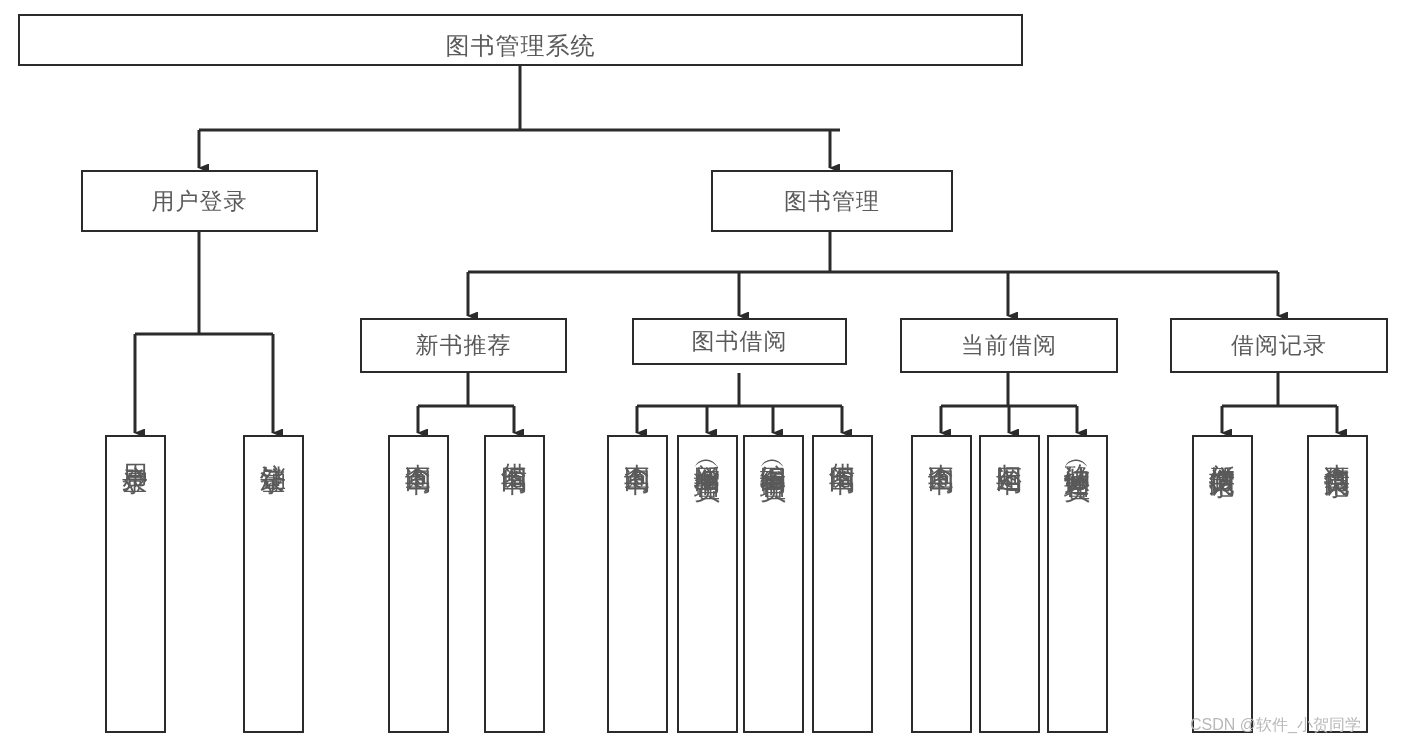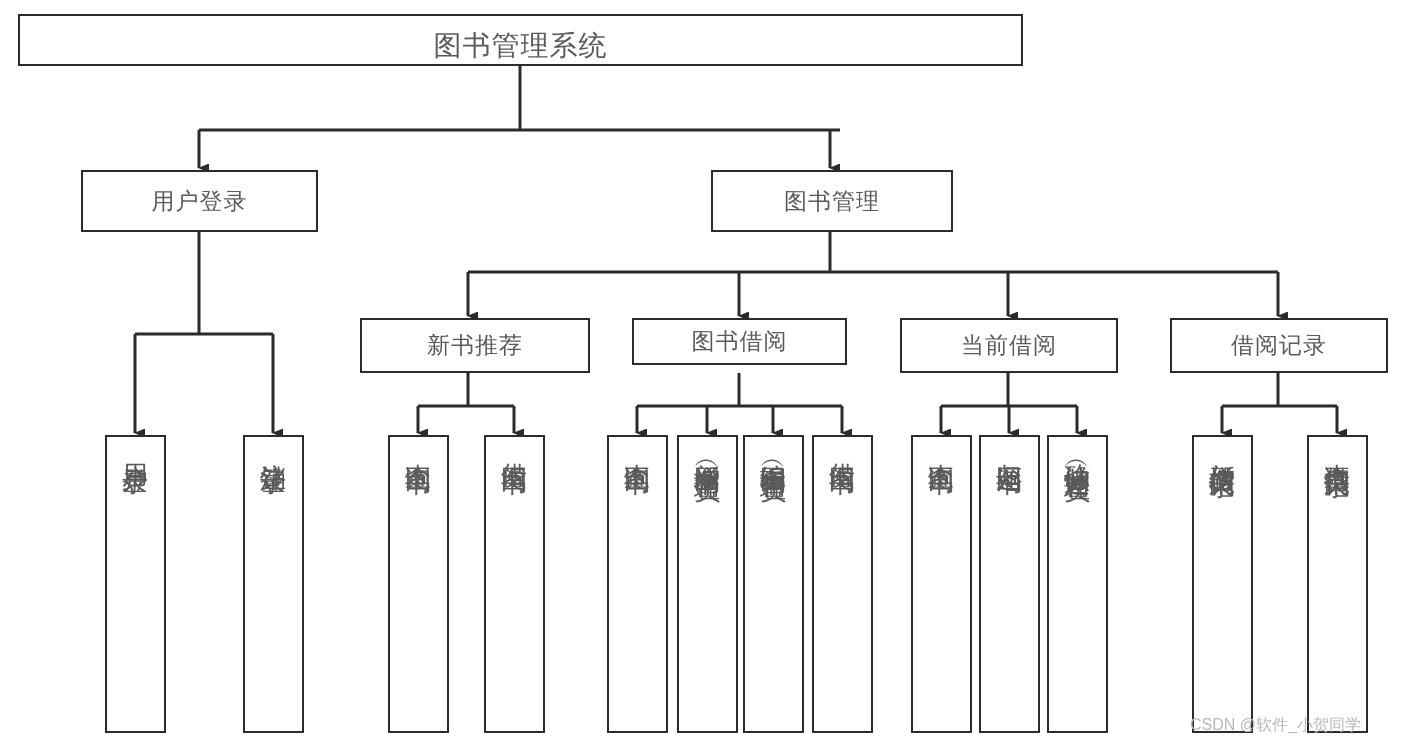--- a/index.html
+++ b/index.html
@@ -43,21 +43,21 @@
     line-height: 1.15;
     color: #5a5a5a;
   }
   
   .node.h .node-label {
     font-size: 23px;
     letter-spacing: 1px;
     white-space: nowrap;
   }
   .node.h.root .node-label {
-    font-size: 28px;
+    font-size: 24px;
     margin-top: 12px;
   }
   
   .node.v {
     align-items: flex-start;
     justify-content: center;
     padding-top: 6px;
   }
   .node.v .node-label {
     writing-mode: vertical-rl;
@@ -136,21 +136,21 @@
     <span class="node-label">图书管理系统</span>
   </div>
 
   <div class="node h" style="left:81px; top:170px; width:237px; height:62px;">
     <span class="node-label">用户登录</span>
   </div>
   <div class="node h" style="left:711px; top:170px; width:242px; height:62px;">
     <span class="node-label">图书管理</span>
   </div>
 
-  <div class="node h" style="left:360px; top:318px; width:230px; height:55px;">
+  <div class="node h" style="left:360px; top:318px; width:207px; height:55px;">
     <span class="node-label">新书推荐</span>
   </div>
   <div class="node h" style="left:632px; top:318px; width:215px; height:47px;">
     <span class="node-label">图书借阅</span>
   </div>
   <div class="node h" style="left:1170px; top:318px; width:218px; height:55px;">
     <span class="node-label">借阅记录</span>
   </div>
   <div class="node h" style="left:900px; top:318px; width:218px; height:55px;">
     <span class="node-label">当前借阅</span>

